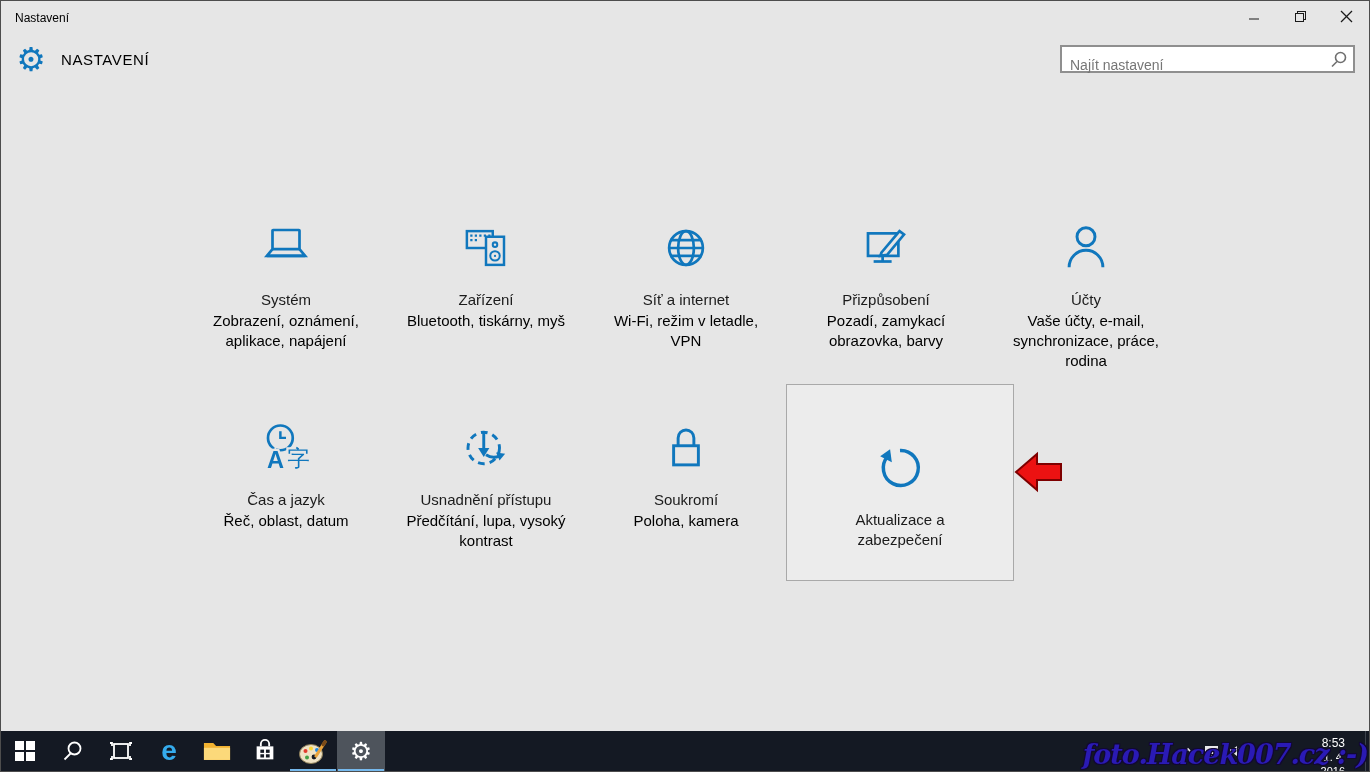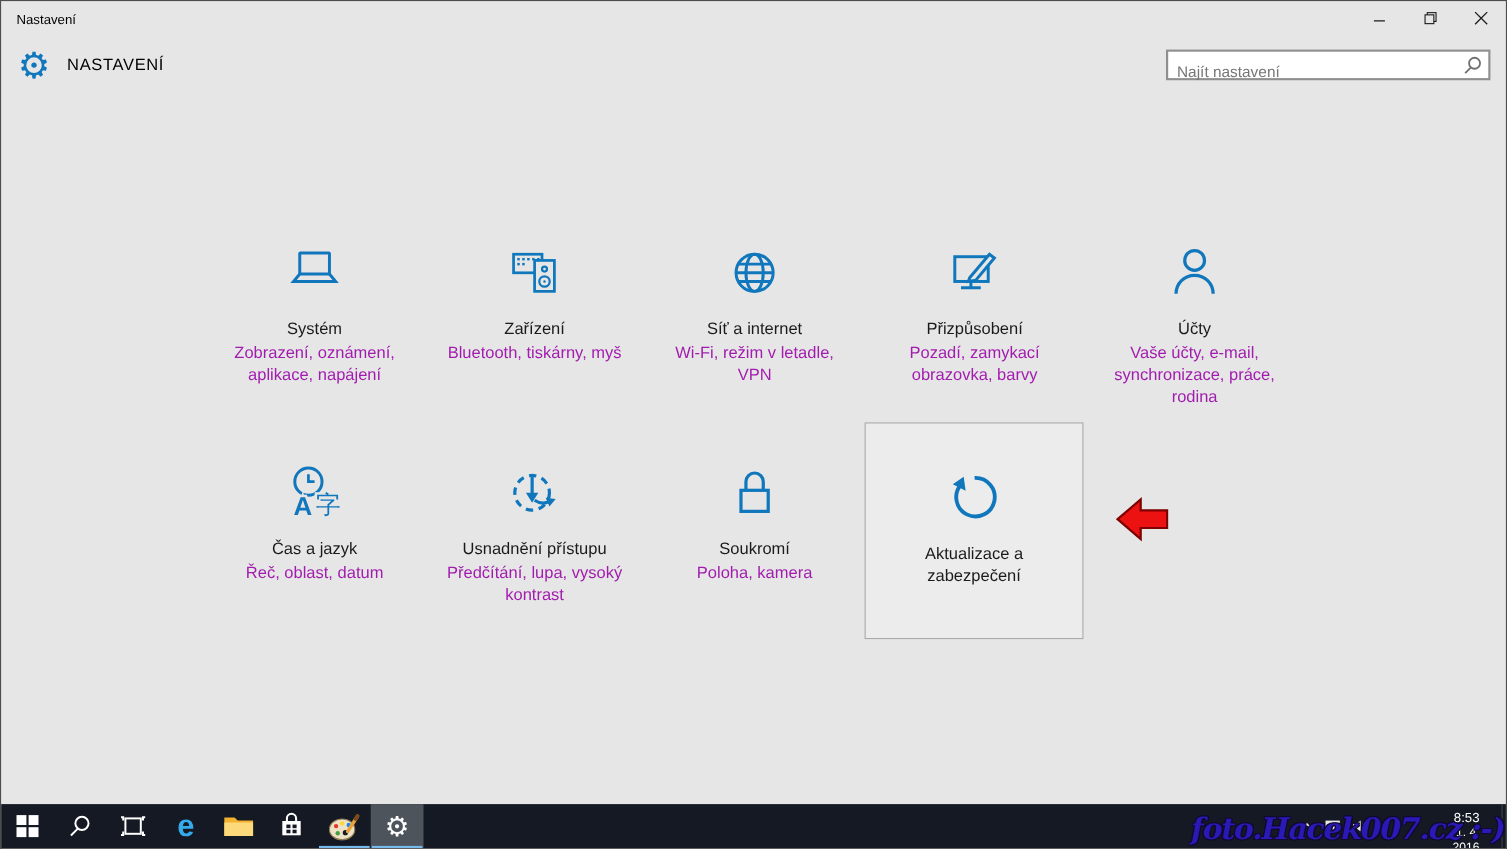--- a/index.html
+++ b/index.html
@@ -28,24 +28,24 @@
   .search-box input {
     position:absolute; left:8px; top:0; width:255px; height:36px; border:none; outline:none;
     font-size:14px; color:#333; font-family:"Liberation Sans", sans-serif; background:transparent;
   }
   .search-box input::placeholder { color:#767676; opacity:1; }
   .search-glyph { position:absolute; right:6px; top:4px; }
   
   .tile { position:absolute; width:200px; text-align:center; cursor:pointer; }
   .tile .tile-icon { height:54px; display:flex; align-items:center; justify-content:center; margin-bottom:9px; }
   .tile .tile-title { font-size:15px; color:#1b1b1b; line-height:20px; width:176px; margin:15px auto 1px; }
-  .tile .tile-sub { font-size:15px; color:#a21caf; line-height:20px; width:176px; margin:0 auto; }
+  .tile .tile-sub { font-size:15px; color:#000000; line-height:20px; width:176px; margin:0 auto; }
   .tile.highlighted {
     border:1px solid #a9a9a9; background:#ececec;
-    width:199px; height:197px; padding-top:40px;
+    width:228px; height:197px; padding-top:56px;
   }
   
   .red-arrow { position:absolute; left:1012px; top:450px; }
   
   .taskbar {
     position:absolute; left:0; bottom:0; width:1370px; height:40px;
     background:#141923; display:flex; align-items:stretch;
   }
   .tb-btn {
     width:48px; height:40px; display:flex; align-items:center; justify-content:center;

